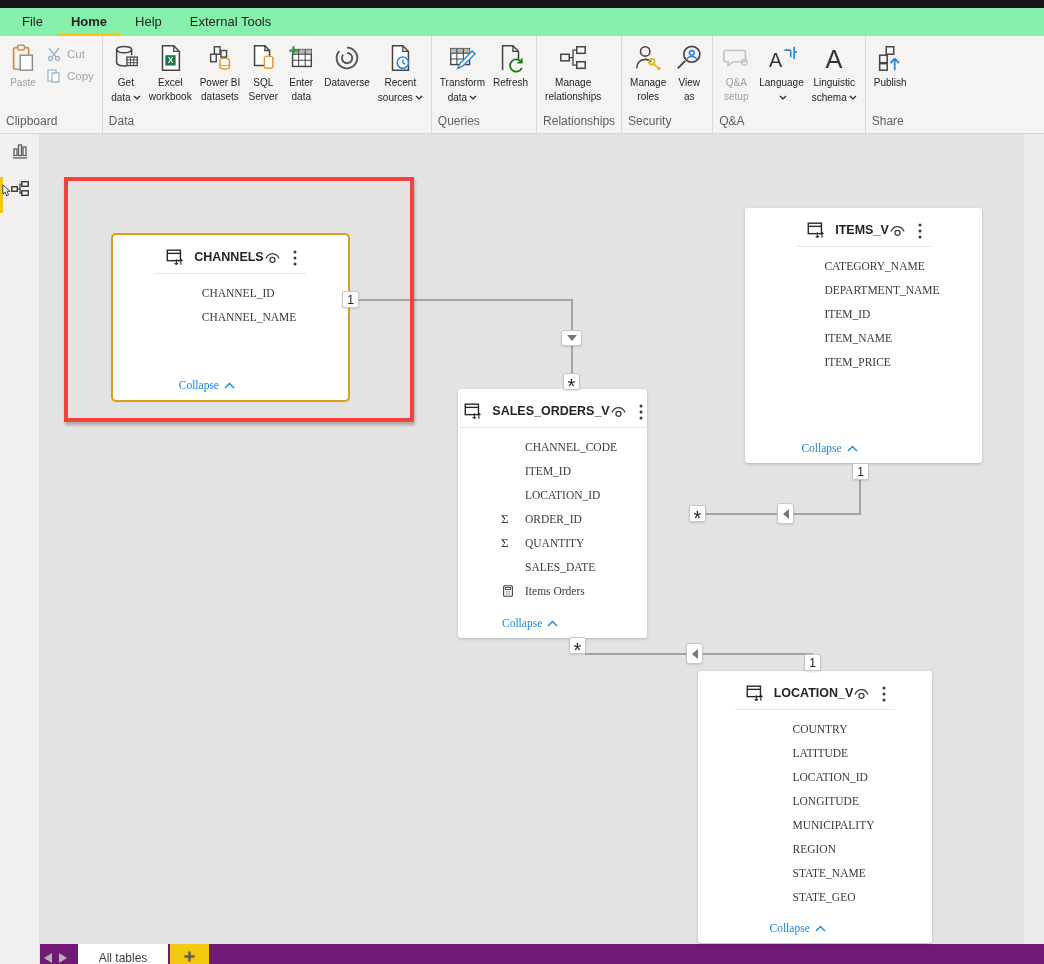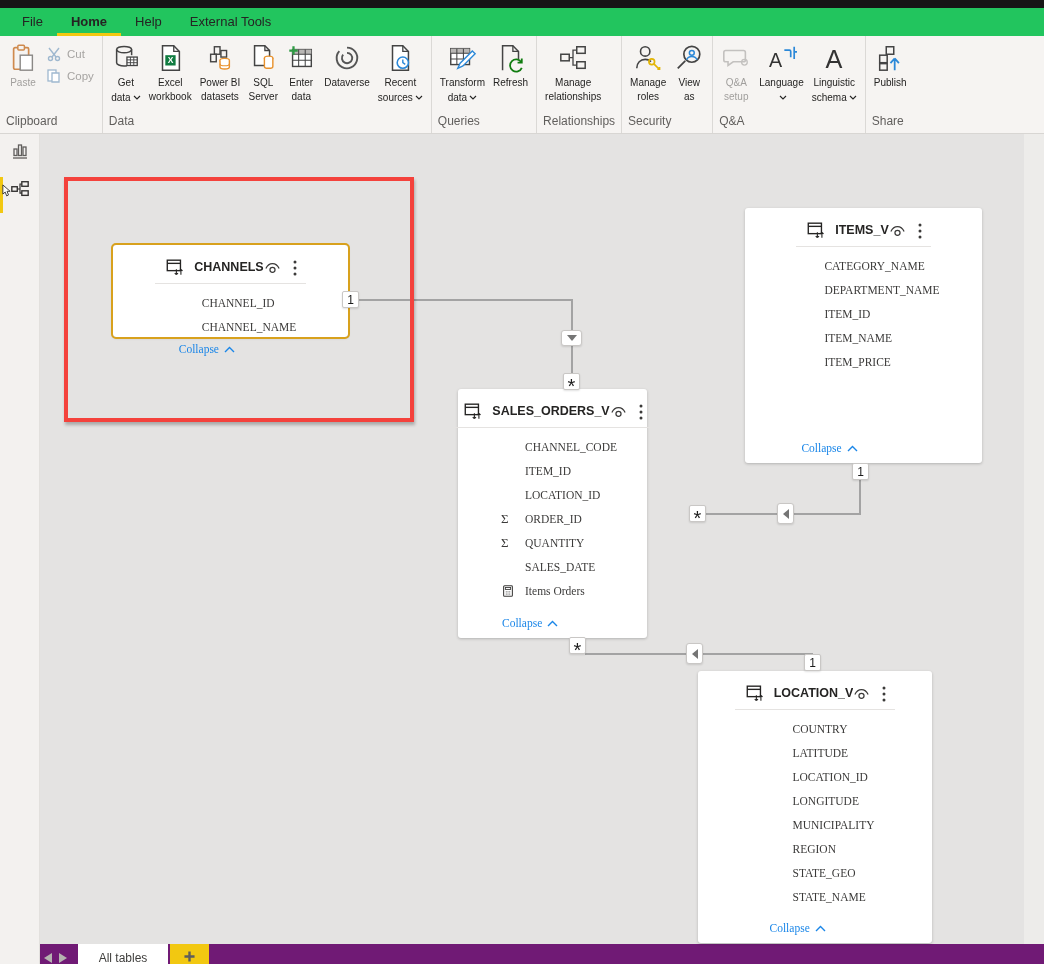--- a/index.html
+++ b/index.html
@@ -1,21 +1,21 @@
 <!DOCTYPE html>
 <html><head>
 <meta charset="utf-8">
 <style>
   * { margin:0; padding:0; box-sizing:border-box; }
   html,body { width:1044px; height:964px; }
   body { font-family:"Liberation Sans","DejaVu Sans",sans-serif; background:#e4e3e2; position:relative; overflow:hidden; }
 
   
   #titlebar { position:absolute; left:0; top:0; width:1044px; height:8px; background:#161616; }
-  #apptabs { position:absolute; left:0; top:8px; width:1044px; height:28px; background:#22c55e; display:flex; align-items:flex-end; padding-left:8px; }
+  #apptabs { position:absolute; left:0; top:8px; width:1044px; height:28px; background:#86efac; display:flex; align-items:flex-end; padding-left:8px; }
   .apptab { padding:0 14px; font-size:13px; color:#252423; height:27px; line-height:25px; cursor:default; }
   .apptab.active { font-weight:bold; border-bottom:3px solid #f2c811; }
 
   #ribbon { position:absolute; left:0; top:36px; width:1044px; height:98px; background:#f6f4f2; border-bottom:1px solid #d8d6d3; display:flex; align-items:stretch; }
   .ribbon-group { display:flex; flex-direction:column; padding:3px 4px 0 4px; }
   .ribbon-group + .ribbon-group { border-left:1px solid #dbd9d6; }
   .group-buttons { display:flex; align-items:flex-start; flex:1; }
   .group-label { text-align:left; font-size:12px; color:#605e5c; padding:2px 2px 5px; white-space:nowrap; }
   .rbtn { display:flex; flex-direction:column; align-items:center; padding:4px 4px 0; cursor:default; }
   .rbtn-icon { width:30px; height:30px; margin-bottom:3px; }
@@ -386,21 +386,21 @@
   <div class="rel-label" style="left:812px;top:329px">1</div>
 
   <div class="rel-line" style="left:545px;top:519px;width:228px;height:2px"></div>
   <div class="rel-label many" style="left:529px;top:503px">*</div>
   <div class="rel-marker" style="left:646px;top:509px;width:17px;height:21px">
       <div class="tri-left"></div>
     </div>
   <div class="rel-label" style="left:764px;top:520px">1</div>
 
   <div id="annotation"></div>
-<div class="table-card selected" style="left: 73px; top: 111px; width: 235px; height: 92px;">
+<div class="table-card selected" style="left: 73px; top: 101px; width: 235px; height: 165px;">
       <div class="topbar"></div>
       <div class="card-header">
         <span class="ticon"><svg viewBox="0 0 22 22">
             <rect x="2.5" y="3.5" width="14.5" height="11.5" fill="none" stroke="#252423" stroke-width="1.5"></rect>
             <path d="M2.5 7h14.5" stroke="#252423" stroke-width="1.5"></path>
             <path d="M12.5 13.5v6M12.5 19.5l-1.8-1.8M12.5 19.5l1.8-1.8" stroke="#252423" stroke-width="1.2" fill="none"></path>
             <path d="M17.5 19.5v-6M17.5 13.5l-1.8 1.8M17.5 13.5l1.8 1.8" stroke="#252423" stroke-width="1.2" fill="none"></path>
           </svg></span>
         <span class="card-title">CHANNELS</span>
         <span class="eicon"><svg viewBox="0 0 18 14">
@@ -582,25 +582,25 @@
         <div class="field-row">
           <span class="field-icon"></span>
           <span class="field-label">MUNICIPALITY</span>
         </div>
         <div class="field-row">
           <span class="field-icon"></span>
           <span class="field-label">REGION</span>
         </div>
         <div class="field-row">
           <span class="field-icon"></span>
+          <span class="field-label">STATE_NAME</span>
+        </div>
+        <div class="field-row">
+          <span class="field-icon"></span>
           <span class="field-label">STATE_GEO</span>
-        </div>
-        <div class="field-row">
-          <span class="field-icon"></span>
-          <span class="field-label">STATE_NAME</span>
         </div>
         <div class="collapse-link">
           <span>Collapse</span>
           <span><svg viewBox="0 0 11 7">
               <path d="M1 6 5.5 1.5 10 6" fill="none" stroke="#1a86e8" stroke-width="1.4"></path>
             </svg></span>
         </div>
       </div>
     </div>
   </div>

